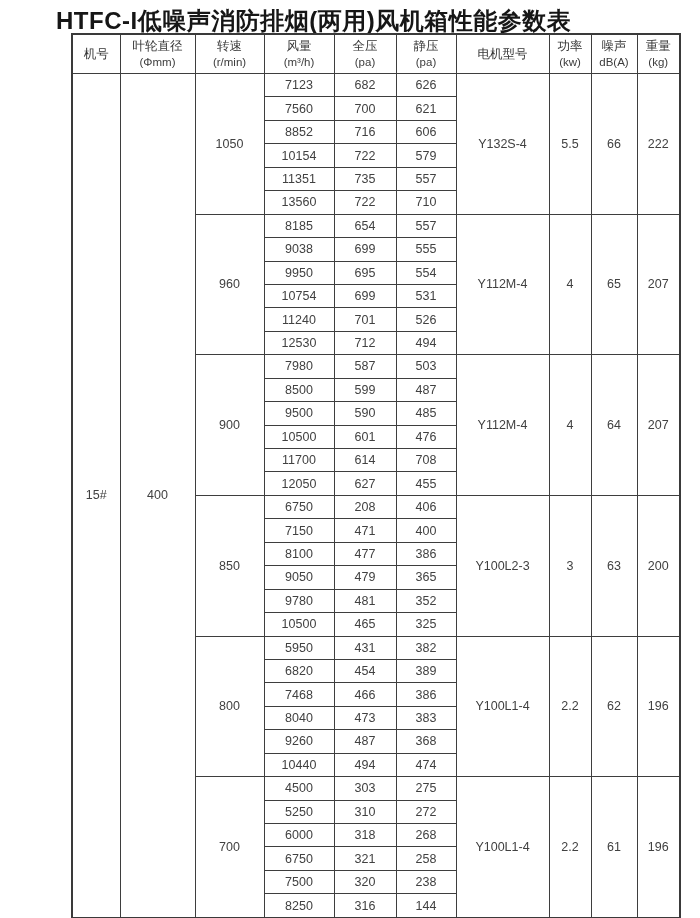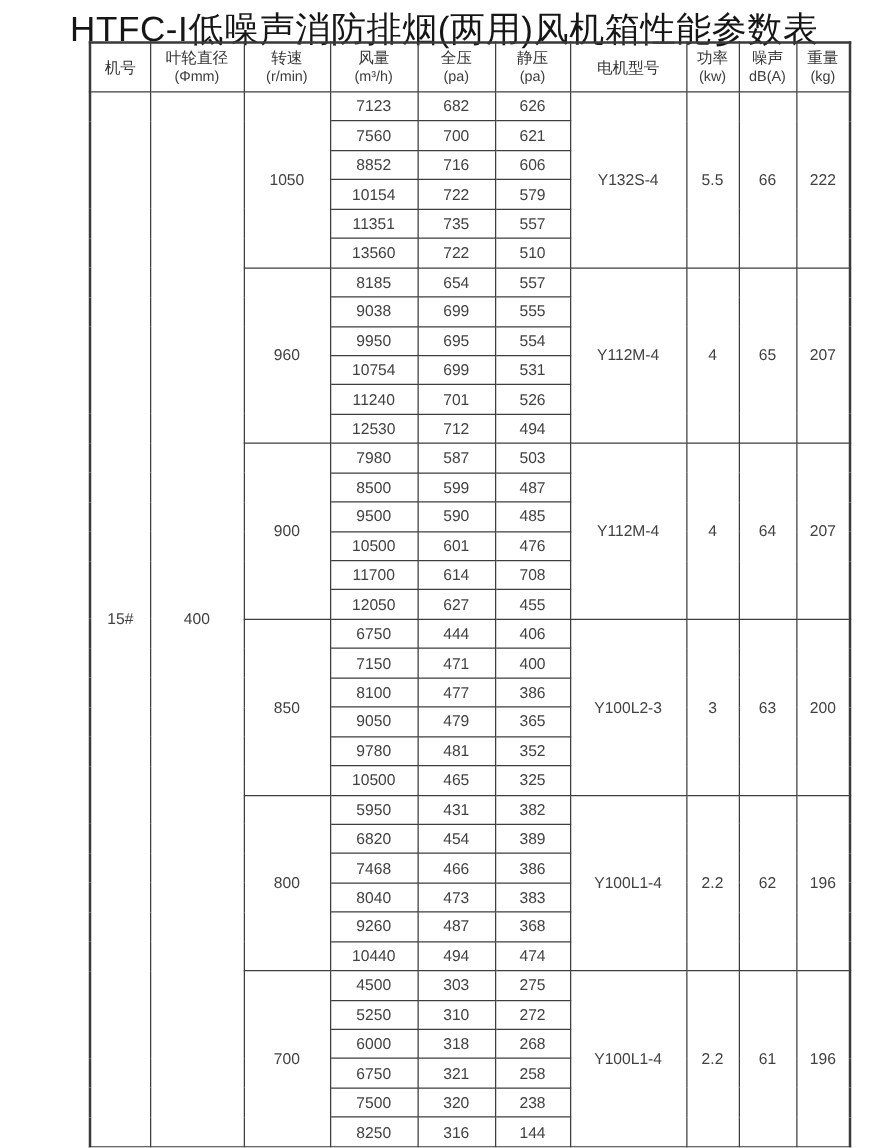--- a/index.html
+++ b/index.html
@@ -12,22 +12,22 @@
     position: relative;
     width: 700px;
     height: 918px;
     background: #ffffff;
     overflow: hidden;
   }
   .title {
     position: absolute;
     left: 56px;
     top: 5px;
-    font-size: 28px;
-    font-weight: normal;
+    font-size: 24px;
+    font-weight: bold;
     color: #161616;
     letter-spacing: 0.5px;
     white-space: nowrap;
   }
   table.spec {
     position: absolute;
     left: 71px;
     top: 33px;
     width: 608px;
     border-collapse: collapse;
@@ -148,21 +148,21 @@
           <td>579</td>
         </tr>
         <tr>
           <td>11351</td>
           <td>735</td>
           <td>557</td>
         </tr>
         <tr>
           <td>13560</td>
           <td>722</td>
-          <td>510</td>
+          <td>710</td>
         </tr>
         <tr>
           <td rowspan="6">960</td>
           <td>8185</td>
           <td>654</td>
           <td>557</td>
           <td rowspan="6">Y112M-4</td>
           <td rowspan="6">4</td>
           <td rowspan="6">65</td>
           <td rowspan="6">207</td>
@@ -223,21 +223,21 @@
           <td>708</td>
         </tr>
         <tr>
           <td>12050</td>
           <td>627</td>
           <td>455</td>
         </tr>
         <tr>
           <td rowspan="6">850</td>
           <td>6750</td>
-          <td>444</td>
+          <td>208</td>
           <td>406</td>
           <td rowspan="6">Y100L2-3</td>
           <td rowspan="6">3</td>
           <td rowspan="6">63</td>
           <td rowspan="6">200</td>
         </tr>
         <tr>
           <td>7150</td>
           <td>471</td>
           <td>400</td>

